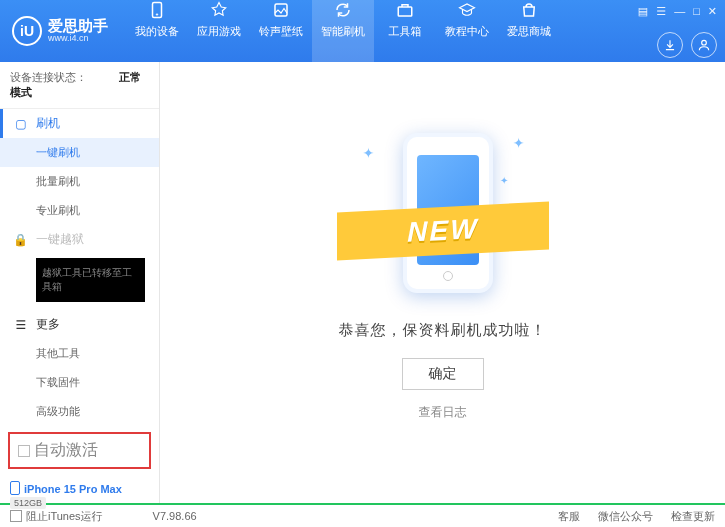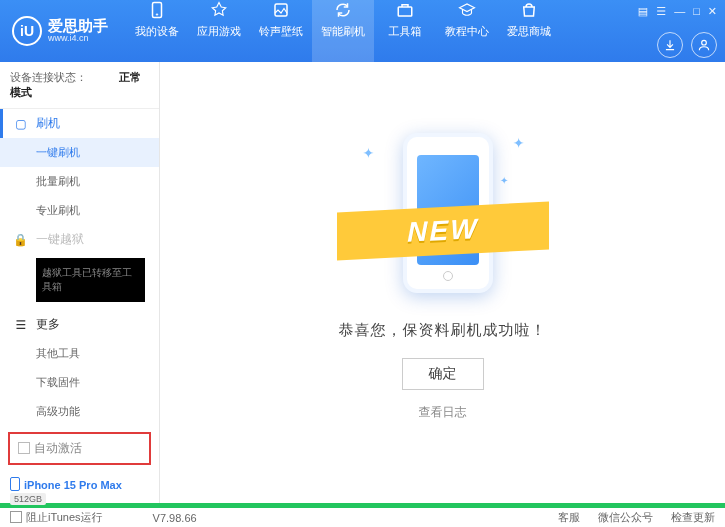--- a/index.html
+++ b/index.html
@@ -30,42 +30,42 @@
 .sidebar { width: 160px; border-right: 1px solid #e6e6e6; display: flex; flex-direction: column; font-size: 12px; color: #555; }
 .status-bar { padding: 8px 10px; font-size: 11px; color: #666; border-bottom: 1px solid #eee; }
 .status-mode { color: #222; font-weight: bold; margin-left: 32px; }
 .side-header { display: flex; align-items: center; padding: 6px 14px; color: #333; font-weight: 500; cursor: pointer; }
 .side-header.active-blue { color: #2f7bec; border-left: 3px solid #2f7bec; padding-left: 11px; }
 .side-icon { width: 14px; height: 14px; margin-right: 8px; display: inline-flex; align-items: center; justify-content: center; }
 .side-item { padding: 7px 20px 7px 36px; cursor: pointer; color: #666; font-size: 11px; }
 .side-item.active { background: #e8f1fe; color: #2f7bec; }
 .side-sub-note { margin: 4px 14px 8px 36px; background: #000000; padding: 8px 6px; font-size: 10px; color: #888; line-height: 1.4; }
 
-.checkbox-row { border: 2px solid #e03b3b; margin: 6px 8px; padding: 6px 8px; display: flex; gap: 14px; align-items: center; font-size: 12px; color: #888; }
+.checkbox-row { border: 2px solid #e03b3b; margin: 6px 8px; padding: 6px 8px; display: flex; gap: 14px; align-items: center; font-size: 16px; color: #888; }
 .fake-cb { width: 12px; height: 12px; border: 1px solid #bbb; display: inline-block; margin-right: 4px; vertical-align: -2px; }
 
 .device-block { padding: 6px 10px; font-size: 11px; color: #2f7bec; }
 .device-phone-icon { display: inline-block; width: 10px; height: 14px; border: 1.5px solid #2f7bec; border-radius: 2px; margin-right: 4px; vertical-align: -2px; position: relative; }
 .storage-badge { display: inline-block; background: #eee; color: #666; font-size: 9px; padding: 1px 4px; border-radius: 2px; margin-top: 2px; }
 
 .main { flex: 1; position: relative; display: flex; flex-direction: column; align-items: center; justify-content: center; padding-bottom: 30px; }
 .promo-img { width: 200px; height: 190px; position: relative; margin-bottom: 16px; }
 .phone-shape { position: absolute; left: 60px; top: 18px; width: 90px; height: 160px; background: #fff; border-radius: 14px; box-shadow: 0 4px 18px rgba(0,80,200,0.25); border: 4px solid #f0f6ff; }
 .phone-screen { position: absolute; left: 10px; top: 18px; right: 10px; bottom: 24px; background: linear-gradient(135deg,#6fb6ff,#3b8ff5); border-radius: 4px; }
 .phone-home { position: absolute; bottom: 8px; left: 50%; transform: translateX(-50%); width: 10px; height: 10px; border: 1.5px solid #ccc; border-radius: 50%; }
 .ribbon { position: absolute; left: -6px; top: 92px; width: 212px; height: 48px; background: #ffca3a; transform: skewY(-3deg); display: flex; align-items: center; justify-content: center; }
 .ribbon::before, .ribbon::after { content:""; position:absolute; width:0; height:0; border: 10px solid transparent; }
 .ribbon-text { font-size: 28px; font-weight: 900; color: #fff; letter-spacing: 2px; font-style: italic; text-shadow: 0 2px 0 #e0a800; }
 .sparkle { position: absolute; color: #7fbfff; font-size: 14px; }
 
 .success-text { font-size: 15px; color: #444; margin-bottom: 18px; letter-spacing: 1px; }
 .ok-btn { border: 1px solid #ccc; background: #fff; padding: 6px 26px; font-size: 14px; color: #444; cursor: pointer; margin-bottom: 14px; }
 .view-log { font-size: 12px; color: #888; cursor: pointer; }
 
-.footer { height: 24px; border-top: 5px solid #22c55e; display: flex; align-items: center; font-size: 11px; color: #666; padding: 0 10px; }
+.footer { height: 24px; border-top: 2px solid #22c55e; display: flex; align-items: center; font-size: 11px; color: #666; padding: 0 10px; }
 .footer .fake-cb { border-color: #999; }
 .footer-spacer { flex: 1; }
 .footer-item { margin-left: 18px; cursor: pointer; }
 .version { margin-left: 50px; }
 </style>
 </head>
 <body>
 
 <div class="header">
   <div class="logo-area">

